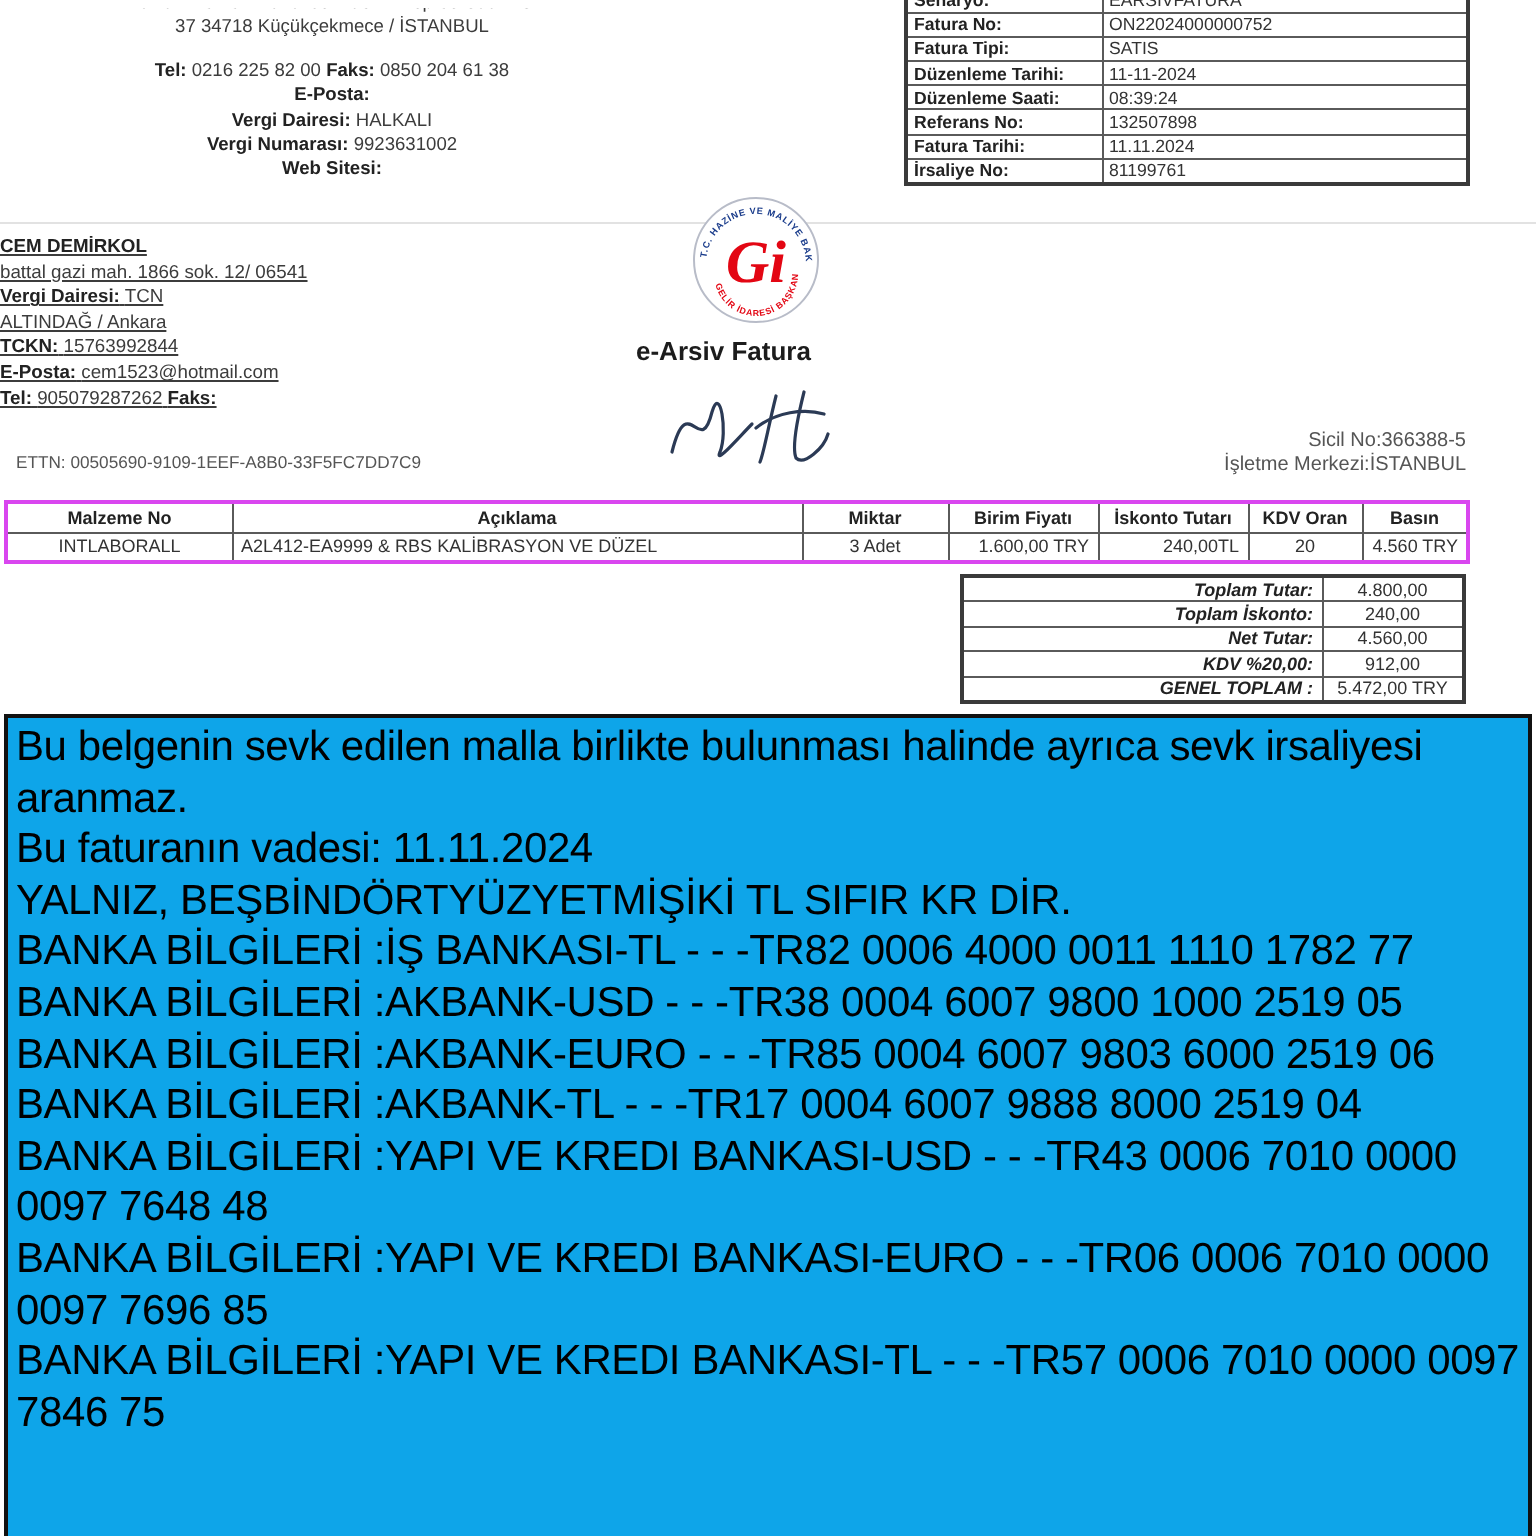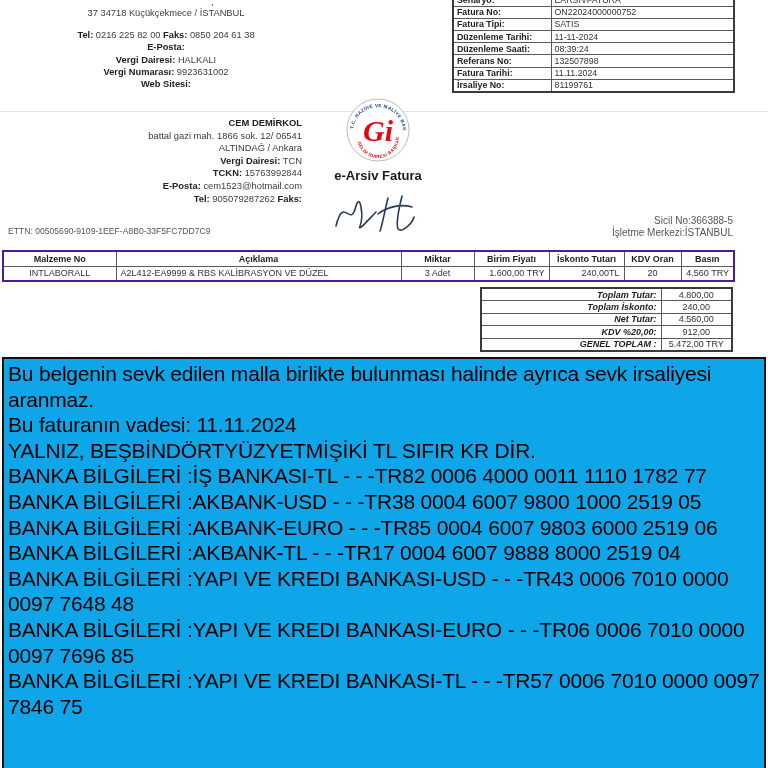--- a/index.html
+++ b/index.html
@@ -15,31 +15,31 @@
   .seller .gap { height:9px; }
   
   .meta-wrap { position:absolute; left:452px; top:0; width:284px; height:93px; overflow:hidden; }
   .meta { margin-top:-7px; border-collapse:collapse; width:283px; border:2px solid #3a3a3a; }
   .meta td { border:1px solid #5a5a5a; font-size:8.8px; line-height:10.2px; padding:0 3px; height:12.2px; white-space:nowrap; }
   .meta td.ml { width:98px; font-weight:bold; color:#222; }
   .meta td.mv { color:#333; }
   
   .divider { position:absolute; left:0; top:111px; width:768px; border-top:1px solid #e2e2e2; }
   
-  .buyer { position:absolute; left:0; top:117px; width:302px; text-align:right; font-size:9.4px; line-height:12.6px; color:#3c3c3c; }
+  .buyer { position:absolute; left:0; top:117px; width:302px; text-align:left; font-size:9.4px; line-height:12.6px; color:#3c3c3c;text-decoration:underline; }
   .buyer b { color:#222; }
   
   .stamp { position:absolute; left:345px; top:97px; width:66px; height:66px; }
-  .earsiv-label { position:absolute; left:318px; top:168px; width:120px; text-align:center; font-weight:bold; font-size:13px; color:#1c1c1c; }
+  .earsiv-label { position:absolute; left:318px; top:168px; width:120px; text-align:left; font-weight:bold; font-size:13px; color:#1c1c1c; }
   .signature { position:absolute; left:330px; top:186px; width:100px; height:46px; }
   
   .ettn { position:absolute; left:8px; top:226px; font-size:8.6px; color:#555; }
   .registry { position:absolute; right:35px; top:215px; text-align:right; font-size:10px; line-height:11.5px; color:#555; }
   
-  .items { position:absolute; left:2px; top:250px; border-collapse:collapse; width:731px; border:2px solid #4c1d95; table-layout:fixed; }
+  .items { position:absolute; left:2px; top:250px; border-collapse:collapse; width:731px; border:2px solid #d946ef; table-layout:fixed; }
   .items th, .items td { border:1px solid #5a5a5a; font-size:9px; height:15px; padding:0 4px; overflow:hidden; white-space:nowrap; }
   .items th { font-weight:bold; text-align:center; color:#222; }
   .items td { color:#333; }
   .c-malzeme{width:113px} .c-aciklama{width:285px} .c-miktar{width:73px}
   .c-birim{width:75px} .c-iskonto{width:75px} .c-kdv{width:57px} .c-tutar{width:53px}
   .ta-c{text-align:center} .ta-l{text-align:left} .ta-r{text-align:right}
   
   .totals { position:absolute; left:480px; top:287px; border-collapse:collapse; width:253px; border:2px solid #3a3a3a; }
   .totals td { border:1px solid #5a5a5a; font-size:9px; height:12.6px; padding:0 4px; white-space:nowrap; }
   .totals td.tl { width:180px; font-weight:bold; text-align:right; color:#222;font-style:italic; }
@@ -106,22 +106,22 @@
           </tr>
     </tbody>
       </table>
   </div>
 
   <div class="divider"></div>
 
   <div class="buyer">
     <div><b>CEM DEMİRKOL</b></div>
     <div>battal gazi mah. 1866 sok. 12/ 06541</div>
+    <div><b>Vergi Dairesi:</b> <span>TCN</span></div>
     <div>ALTINDAĞ / Ankara</div>
-    <div><b>Vergi Dairesi:</b> <span>TCN</span></div>
     <div><b>TCKN:</b> <span>15763992844</span></div>
     <div><b>E-Posta:</b> <span>cem1523@hotmail.com</span></div>
     <div><b>Tel:</b> <span>905079287262</span> <b>Faks:</b></div>
   </div>
 
   <div class="stamp">
     <svg width="66" height="66" viewBox="0 0 66 66">
       <defs>
         <path id="arcTop" d="M 8,35 A 25,25 0 0 1 58,35" fill="none"></path>
         <path id="arcBot" d="M 12,40 A 21,21 0 0 0 54,40" fill="none"></path>

